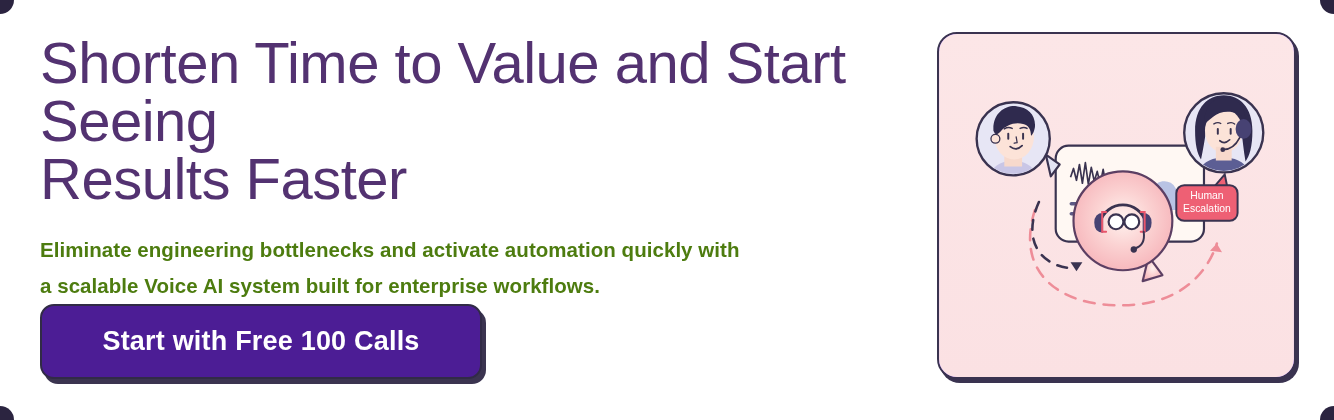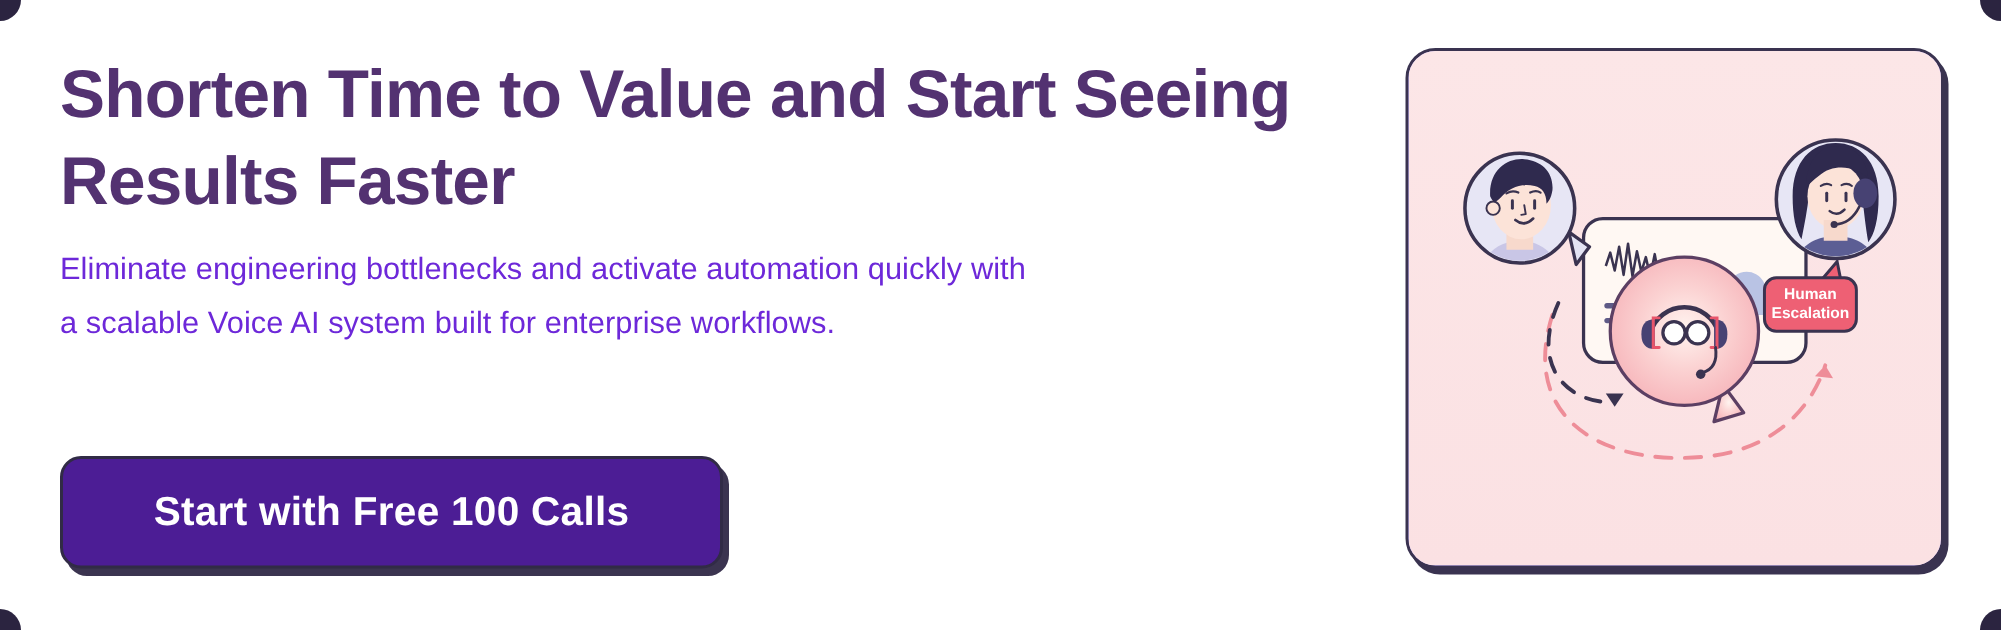--- a/index.html
+++ b/index.html
@@ -35,34 +35,34 @@
 
   
   .copy {
     position: absolute;
     left: 40px;
     top: 34px;
     width: 880px;
   }
 
   .headline {
-    font-size: 45px;
+    font-size: 58px;
     line-height: 58px;
-    font-weight: 700;
+    font-weight: 400;
     letter-spacing: -0.5px;
     color: #533271;
     white-space: pre-line;
   }
 
   .subcopy {
-    margin-top: 12px;
+    margin-top: 24px;
     font-size: 20.5px;
     line-height: 36px;
-    font-weight: 400;
-    color: #6d28d9;
+    font-weight: 700;
+    color: #4d7c0f;
     white-space: pre-line;
     letter-spacing: 0.05px;
   }
 
   
   .cta-wrap {
     position: absolute;
     left: 40px;
     top: 304px;
   }
@@ -84,26 +84,25 @@
     cursor: pointer;
   }
 
   
   .illus-panel {
     position: absolute;
     left: 937px;
     top: 32px;
     width: 359px;
     height: 347px;
-    background: #c4b5fd;
+    background: #8b5cf6;
     border: 2px solid #3a3350;
     border-radius: 20px;
     box-shadow: 3px 4px 0 0 #3a3350;
     overflow: hidden;
-    font-weight: bold;
   }
   .illus-panel svg { display: block; width: 100%; height: 100%; }
 </style>
 </head>
 <body>
 
 <div id="banner">
 
   <div class="corner tl"></div>
   <div class="corner tr"></div>

